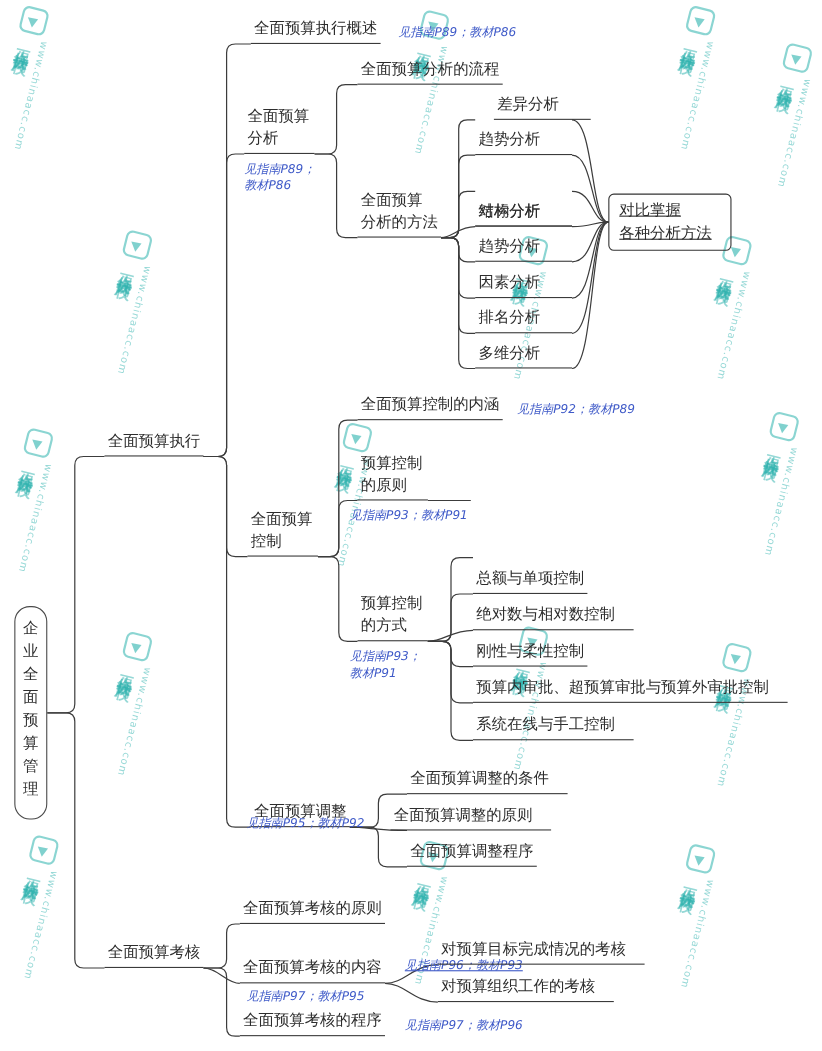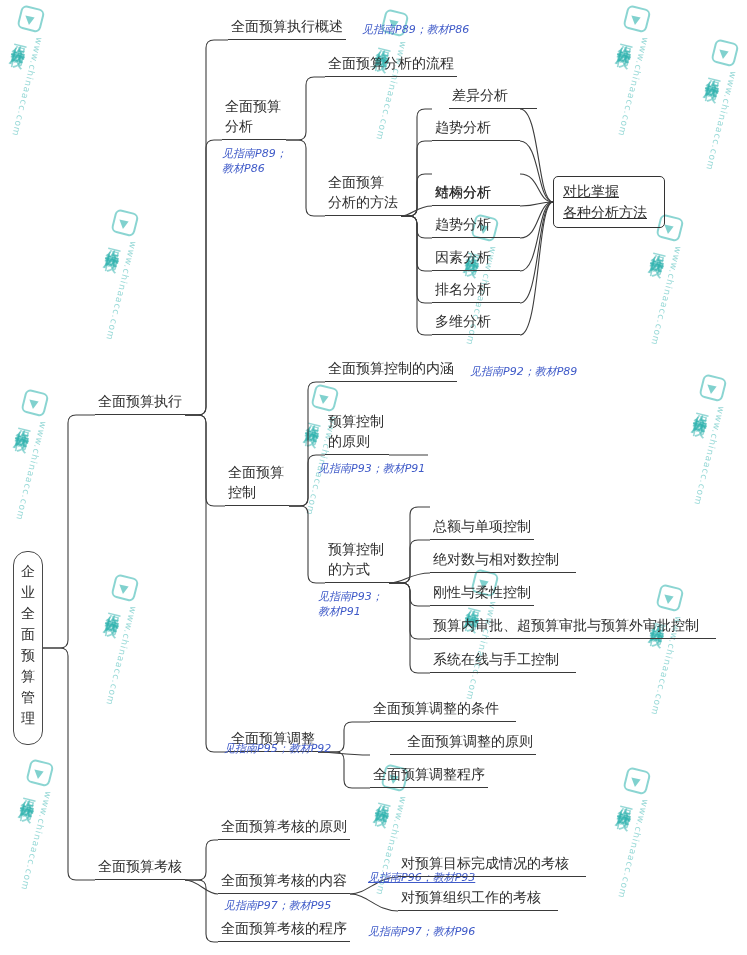--- a/index.html
+++ b/index.html
@@ -277,21 +277,21 @@
 
   <div class="node" style="left:430px;top:516px;width:104px;">总额与单项控制</div>
   <div class="node" style="left:430px;top:549px;width:146px;">绝对数与相对数控制</div>
   <div class="node" style="left:430px;top:582px;width:104px;">刚性与柔性控制</div>
   <div class="node" style="left:430px;top:615px;width:286px;">预算内审批、超预算审批与预算外审批控制</div>
   <div class="node" style="left:430px;top:649px;width:146px;">系统在线与手工控制</div>
 
   <div class="node" style="left:228px;top:728px;width:90px;">全面预算调整</div>
   <div class="note" style="left:224px;top:741px;">见指南P95；教材P92</div>
   <div class="node" style="left:370px;top:698px;width:146px;">全面预算调整的条件</div>
-  <div class="node" style="left:390px;top:731px;width:146px;text-align:right;">全面预算调整的原则</div>
+  <div class="node" style="left:355px;top:731px;width:146px;">全面预算调整的原则</div>
   <div class="node" style="left:370px;top:764px;width:118px;">全面预算调整程序</div>
 
   <div class="node" style="left:218px;top:816px;width:132px;">全面预算考核的原则</div>
   <div class="note" style="left:368px;top:870px;text-decoration:underline;">见指南P96；教材P93</div>
 
   <div class="node" style="left:218px;top:870px;width:132px;">全面预算考核的内容</div>
   <div class="note" style="left:224px;top:898px;">见指南P97；教材P95</div>
   <div class="node" style="left:398px;top:853px;width:188px;">对预算目标完成情况的考核</div>
   <div class="node" style="left:398px;top:887px;width:160px;">对预算组织工作的考核</div>
 

